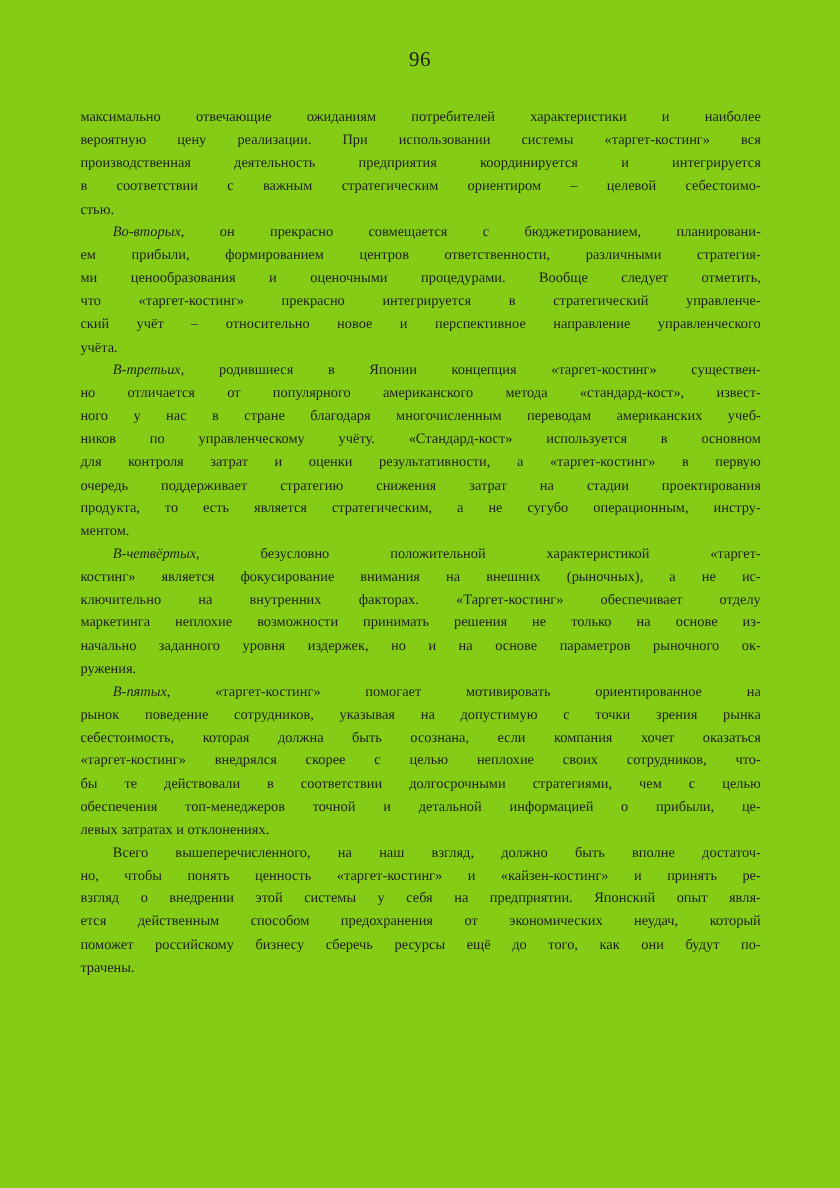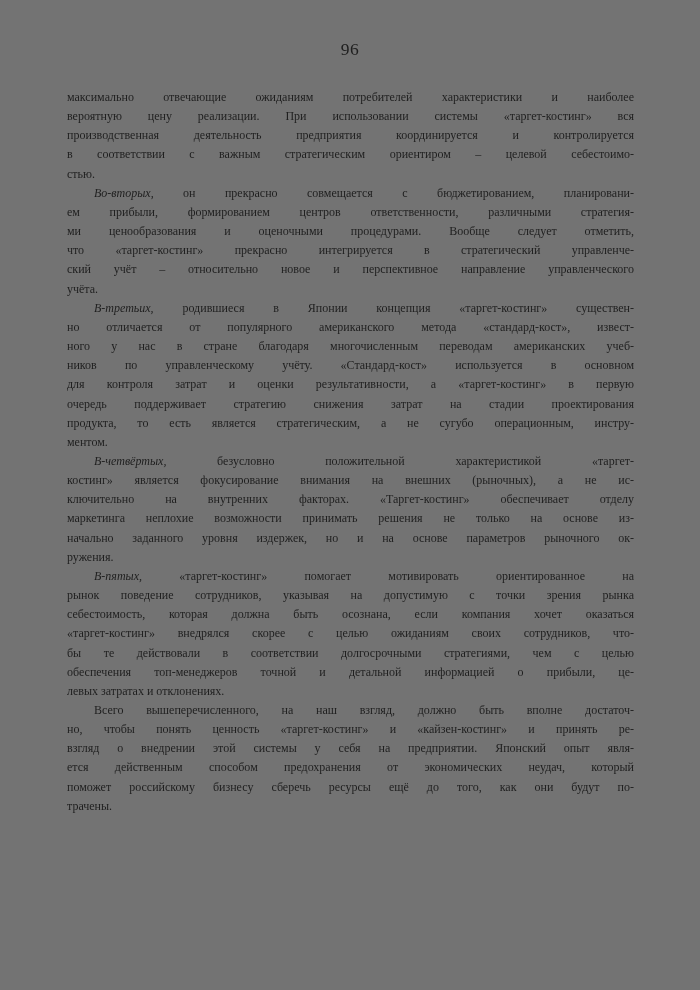--- a/index.html
+++ b/index.html
@@ -4,21 +4,21 @@
 <style>
   html, body {
     margin: 0;
     padding: 0;
     background: #fcfcfc;
   }
   .page {
     position: relative;
     width: 700px;
     height: 990px;
-    background: #737373;
+    background: #84cc16;
     font-family: "Liberation Serif", "DejaVu Serif", serif;
     color: #1f1f1f;
     overflow: hidden;
   }
   .page-number {
     position: absolute;
     top: 39px;
     left: 0;
     width: 700px;
     text-align: center;
@@ -58,21 +58,21 @@
 </style>
 </head>
 <body>
 
 <div class="page">
   <div class="page-number">96</div>
   <div class="text-block">
       <div class="paragraph">
         <div class="line">максимально отвечающие ожиданиям потребителей характеристики и наиболее</div>
         <div class="line">вероятную цену реализации. При использовании системы «таргет-костинг» вся</div>
-        <div class="line">производственная деятельность предприятия координируется и контролируется</div>
+        <div class="line">производственная деятельность предприятия координируется и интегрируется</div>
         <div class="line">в соответствии с важным стратегическим ориентиром – целевой себестоимо-</div>
         <div class="line last">стью.</div>
       </div>
       <div class="paragraph">
         <div class="line indent"><i>Во-вторых,</i> он прекрасно совмещается с бюджетированием, планировани-</div>
         <div class="line">ем прибыли, формированием центров ответственности, различными стратегия-</div>
         <div class="line">ми ценообразования и оценочными процедурами. Вообще следует отметить,</div>
         <div class="line">что «таргет-костинг» прекрасно интегрируется в стратегический управленче-</div>
         <div class="line">ский учёт – относительно новое и перспективное направление управленческого</div>
         <div class="line last">учёта.</div>
@@ -92,21 +92,21 @@
         <div class="line">костинг» является фокусирование внимания на внешних (рыночных), а не ис-</div>
         <div class="line">ключительно на внутренних факторах. «Таргет-костинг» обеспечивает отделу</div>
         <div class="line">маркетинга неплохие возможности принимать решения не только на основе из-</div>
         <div class="line">начально заданного уровня издержек, но и на основе параметров рыночного ок-</div>
         <div class="line last">ружения.</div>
       </div>
       <div class="paragraph">
         <div class="line indent"><i>В-пятых,</i> «таргет-костинг» помогает мотивировать ориентированное на</div>
         <div class="line">рынок поведение сотрудников, указывая на допустимую с точки зрения рынка</div>
         <div class="line">себестоимость, которая должна быть осознана, если компания хочет оказаться</div>
-        <div class="line">«таргет-костинг» внедрялся скорее с целью ожиданиям своих сотрудников, что-</div>
+        <div class="line">«таргет-костинг» внедрялся скорее с целью неплохие своих сотрудников, что-</div>
         <div class="line">бы те действовали в соответствии долгосрочными стратегиями, чем с целью</div>
         <div class="line">обеспечения топ-менеджеров точной и детальной информацией о прибыли, це-</div>
         <div class="line last">левых затратах и отклонениях.</div>
       </div>
       <div class="paragraph">
         <div class="line indent">Всего вышеперечисленного, на наш взгляд, должно быть вполне достаточ-</div>
         <div class="line">но, чтобы понять ценность «таргет-костинг» и «кайзен-костинг» и принять ре-</div>
         <div class="line">взгляд о внедрении этой системы у себя на предприятии. Японский опыт явля-</div>
         <div class="line">ется действенным способом предохранения от экономических неудач, который</div>
         <div class="line">поможет российскому бизнесу сберечь ресурсы ещё до того, как они будут по-</div>

